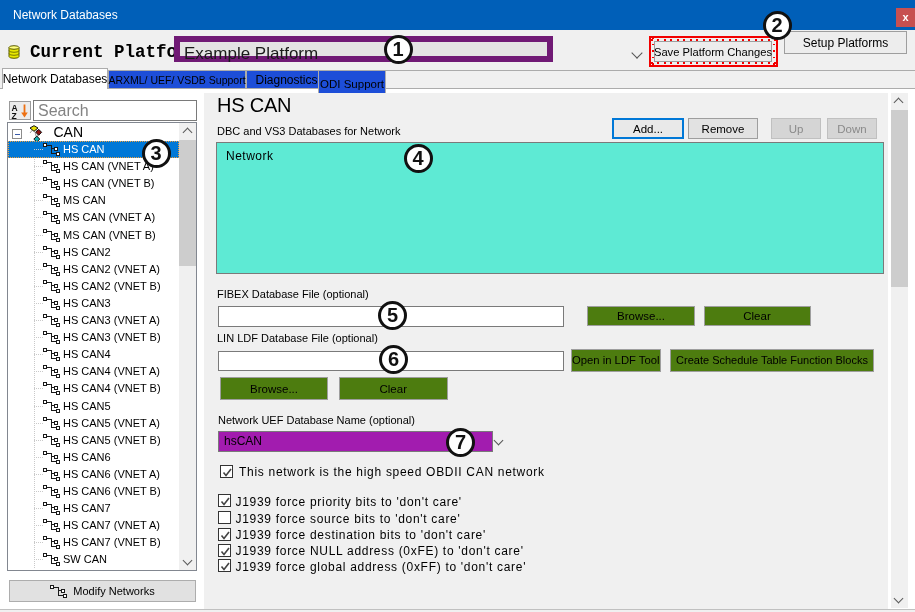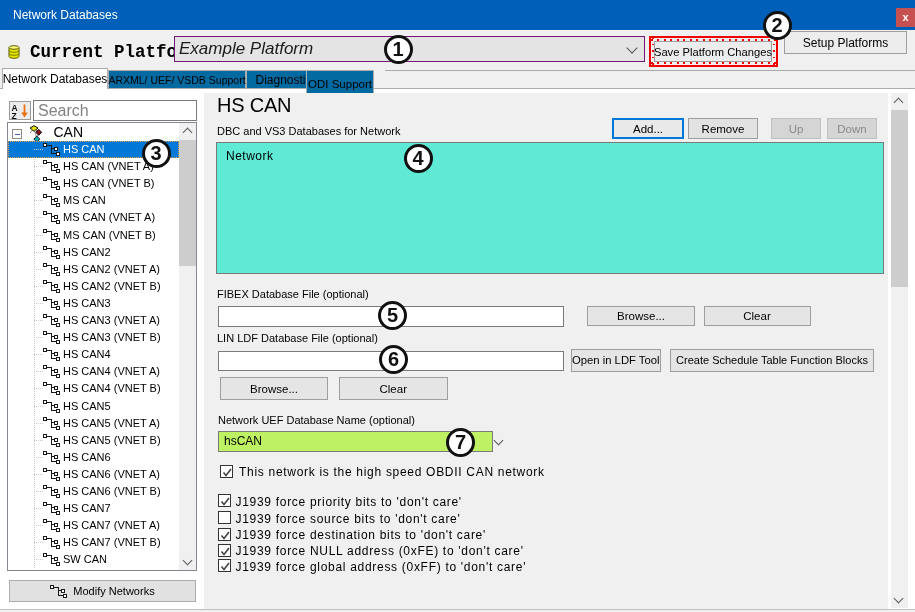--- a/index.html
+++ b/index.html
@@ -4,40 +4,40 @@
 html,body {width:915px;height:612px;font-family:"Liberation Sans",sans-serif;background:#fff;overflow:hidden;position:relative;}
 .abs {position:absolute;}
 
 #title {position:absolute;left:0;top:0;width:915px;height:30px;background:#005fb8;}
 #title .t {position:absolute;left:13px;top:0;line-height:30px;font-size:12px;color:#fff;}
 #close {position:absolute;left:896px;top:8px;width:19px;height:19px;background:#c75050;color:#fff;
  font-size:11px;line-height:19px;text-align:center;font-weight:bold;}
 
 #toolbar {position:absolute;left:0;top:30px;width:915px;height:59px;background:#f0f0f0;}
 #cplabel {position:absolute;left:30px;top:42px;font-size:17.5px;font-weight:bold;color:#000;font-family:Liberation Mono, monospace;}
-#combo1 {position:absolute;left:174px;top:36px;width:471px;height:26px;background:#e4e4e4;border:1px solid #701a75;font-style:italic;}
+#combo1 {position:absolute;left:174px;top:36px;width:379px;height:26px;background:#e4e4e4;border:6px solid #701a75;}
 #combo1 .txt {position:absolute;left:4px;top:0;line-height:24px;font-size:17px;color:#1a1a1a;}
 .chev {position:absolute;width:8px;height:8px;border-right:1.2px solid #555;border-bottom:1.2px solid #555;transform:rotate(45deg);}
 #redrect {position:absolute;left:649px;top:36px;width:129px;height:31px;border:2px solid #f20000;}
 #redrect:before {content:'';position:absolute;left:0;right:0;top:1px;height:2px;background:repeating-linear-gradient(90deg,#f20000 0 1.8px,transparent 1.8px 6.5px);}
 #redrect .b {position:absolute;left:0;right:0;bottom:1px;height:2px;background:repeating-linear-gradient(90deg,#f20000 0 1.8px,transparent 1.8px 6.5px);}
 #redrect .l {position:absolute;left:1px;top:0;bottom:0;width:2px;background:repeating-linear-gradient(0deg,#f20000 0 1.8px,transparent 1.8px 6.5px);}
 #redrect .r {position:absolute;right:1px;top:0;bottom:0;width:2px;background:repeating-linear-gradient(0deg,#f20000 0 1.8px,transparent 1.8px 6.5px);}
-.btn {position:absolute;background:#e5e5e5;border:1px solid #9e9e9e;font-size:11.5px;color:#000;
+.btn {position:absolute;background:#4d7c0f;border:1px solid #9e9e9e;font-size:11.5px;color:#000;
  display:flex;align-items:center;justify-content:center;white-space:nowrap;}
 #savebtn {left:654px;top:41px;width:118px;height:21px;background:#ededed;font-size:11.2px;}
 #setupbtn {left:784px;top:31px;width:123px;height:23px;background:#ededed;font-size:12px;}
 
 #tabline {position:absolute;left:0;top:88px;width:915px;height:1px;background:#acacac;}
 #topline2 {position:absolute;left:385px;top:70px;width:530px;height:1px;background:#ababab;}
-.tab {position:absolute;font-size:12px;white-space:nowrap;color:#000;display:flex;align-items:center;justify-content:center;background:#0369a1;border:1px solid #acacac;border-bottom:none;}
+.tab {position:absolute;font-size:12px;white-space:nowrap;color:#000;display:flex;align-items:center;justify-content:center;background:#1d4ed8;border:1px solid #acacac;border-bottom:none;}
 #tab0 {left:2px;top:68px;width:106px;height:21px;background:#fff;z-index:3;}
 #tab1 {left:108px;top:70px;width:138px;height:18px;font-size:10.5px;}
 #tab2 {left:246px;top:70px;width:81px;height:18px;}
-#tab3 {left:306px;top:70px;width:68px;height:26px;font-size:11.5px;}
+#tab3 {left:318px;top:70px;width:68px;height:26px;font-size:11.5px;}
 #page {position:absolute;left:0;top:89px;width:915px;height:523px;background:#fff;}
 
 #sortbtn {position:absolute;left:9px;top:101px;width:22px;height:19px;background:#ececec;border:1px solid #9a9a9a;}
 #search {position:absolute;left:33px;top:100px;width:164px;height:21px;background:#fff;border:1px solid #7a7a7a;}
 #search .ph {position:absolute;left:4px;top:0;line-height:19px;font-size:16px;color:#838383;}
 #tree {position:absolute;left:7px;top:122px;width:190px;height:449px;background:#fff;border:1px solid #828790;}
 #treeguide {position:absolute;left:34px;top:141px;width:1px;height:428px;background-image:linear-gradient(#c9c9c9 1px, transparent 1px);background-size:1px 2px;z-index:2;}
 #rootrow {position:absolute;left:8px;top:123px;width:171px;height:18px;}
 #rootrow .lbl {position:absolute;left:45.5px;top:0;line-height:18px;font-size:14px;color:#000;}
 .trow {position:absolute;left:8px;width:171px;height:17.1px;}
@@ -56,21 +56,21 @@
 #rpanel {position:absolute;left:204px;top:93px;width:684px;height:516px;background:#f0f0f0;}
 #h1 {position:absolute;left:217px;top:93.5px;font-size:20px;letter-spacing:-0.2px;color:#000;}
 .lab {position:absolute;font-size:11px;color:#000;white-space:nowrap;}
 #addbtn {left:612px;top:118px;width:72px;height:21px;border:2px solid #0078d7;background:#e9e9e9;}
 #rembtn {left:688px;top:118px;width:70px;height:21px;background:#e2e2e2;}
 .dis {background:#d5d5d5 !important;border:1px solid #c0c0c0 !important;color:#8a8a8a !important;}
 #upbtn {left:771px;top:118px;width:50px;height:21px;}
 #downbtn {left:827px;top:118px;width:50px;height:21px;}
 #listbox {position:absolute;left:216px;top:142px;width:668px;height:132px;background:#5eead4;border:1px solid #7a7a7a;}
 .input {position:absolute;background:#fff;border:1px solid #7a7a7a;}
-#combo2 {position:absolute;left:218px;top:431px;width:275px;height:21px;background:#bef264;border:1px solid #7a7a7a;}
+#combo2 {position:absolute;left:218px;top:431px;width:275px;height:21px;background:#a21caf;border:1px solid #7a7a7a;}
 #combo2 .txt {position:absolute;left:5px;top:0;line-height:19px;font-size:12px;color:#000;}
 .cb {position:absolute;width:13px;height:13px;background:#fff;border:1px solid #333;}
 .cb svg {position:absolute;left:0px;top:0px;}
 .cbl {position:absolute;font-size:12px;letter-spacing:0.7px;color:#000;white-space:nowrap;}
 
 #rsb {position:absolute;left:890.5px;top:93px;width:17px;height:515px;background:#f0f0f0;}
 #rsb .thumb {position:absolute;left:0;top:17px;width:17px;height:177px;background:#cdcdcd;}
 #rgap {position:absolute;left:887.5px;top:93px;width:3px;height:515px;background:#fff;}
 #rmargin {position:absolute;left:907.5px;top:89px;width:7.5px;height:520px;background:#fff;}
 #bottomline {position:absolute;left:0;top:608.5px;width:915px;height:1px;background:#c0c0c0;}

